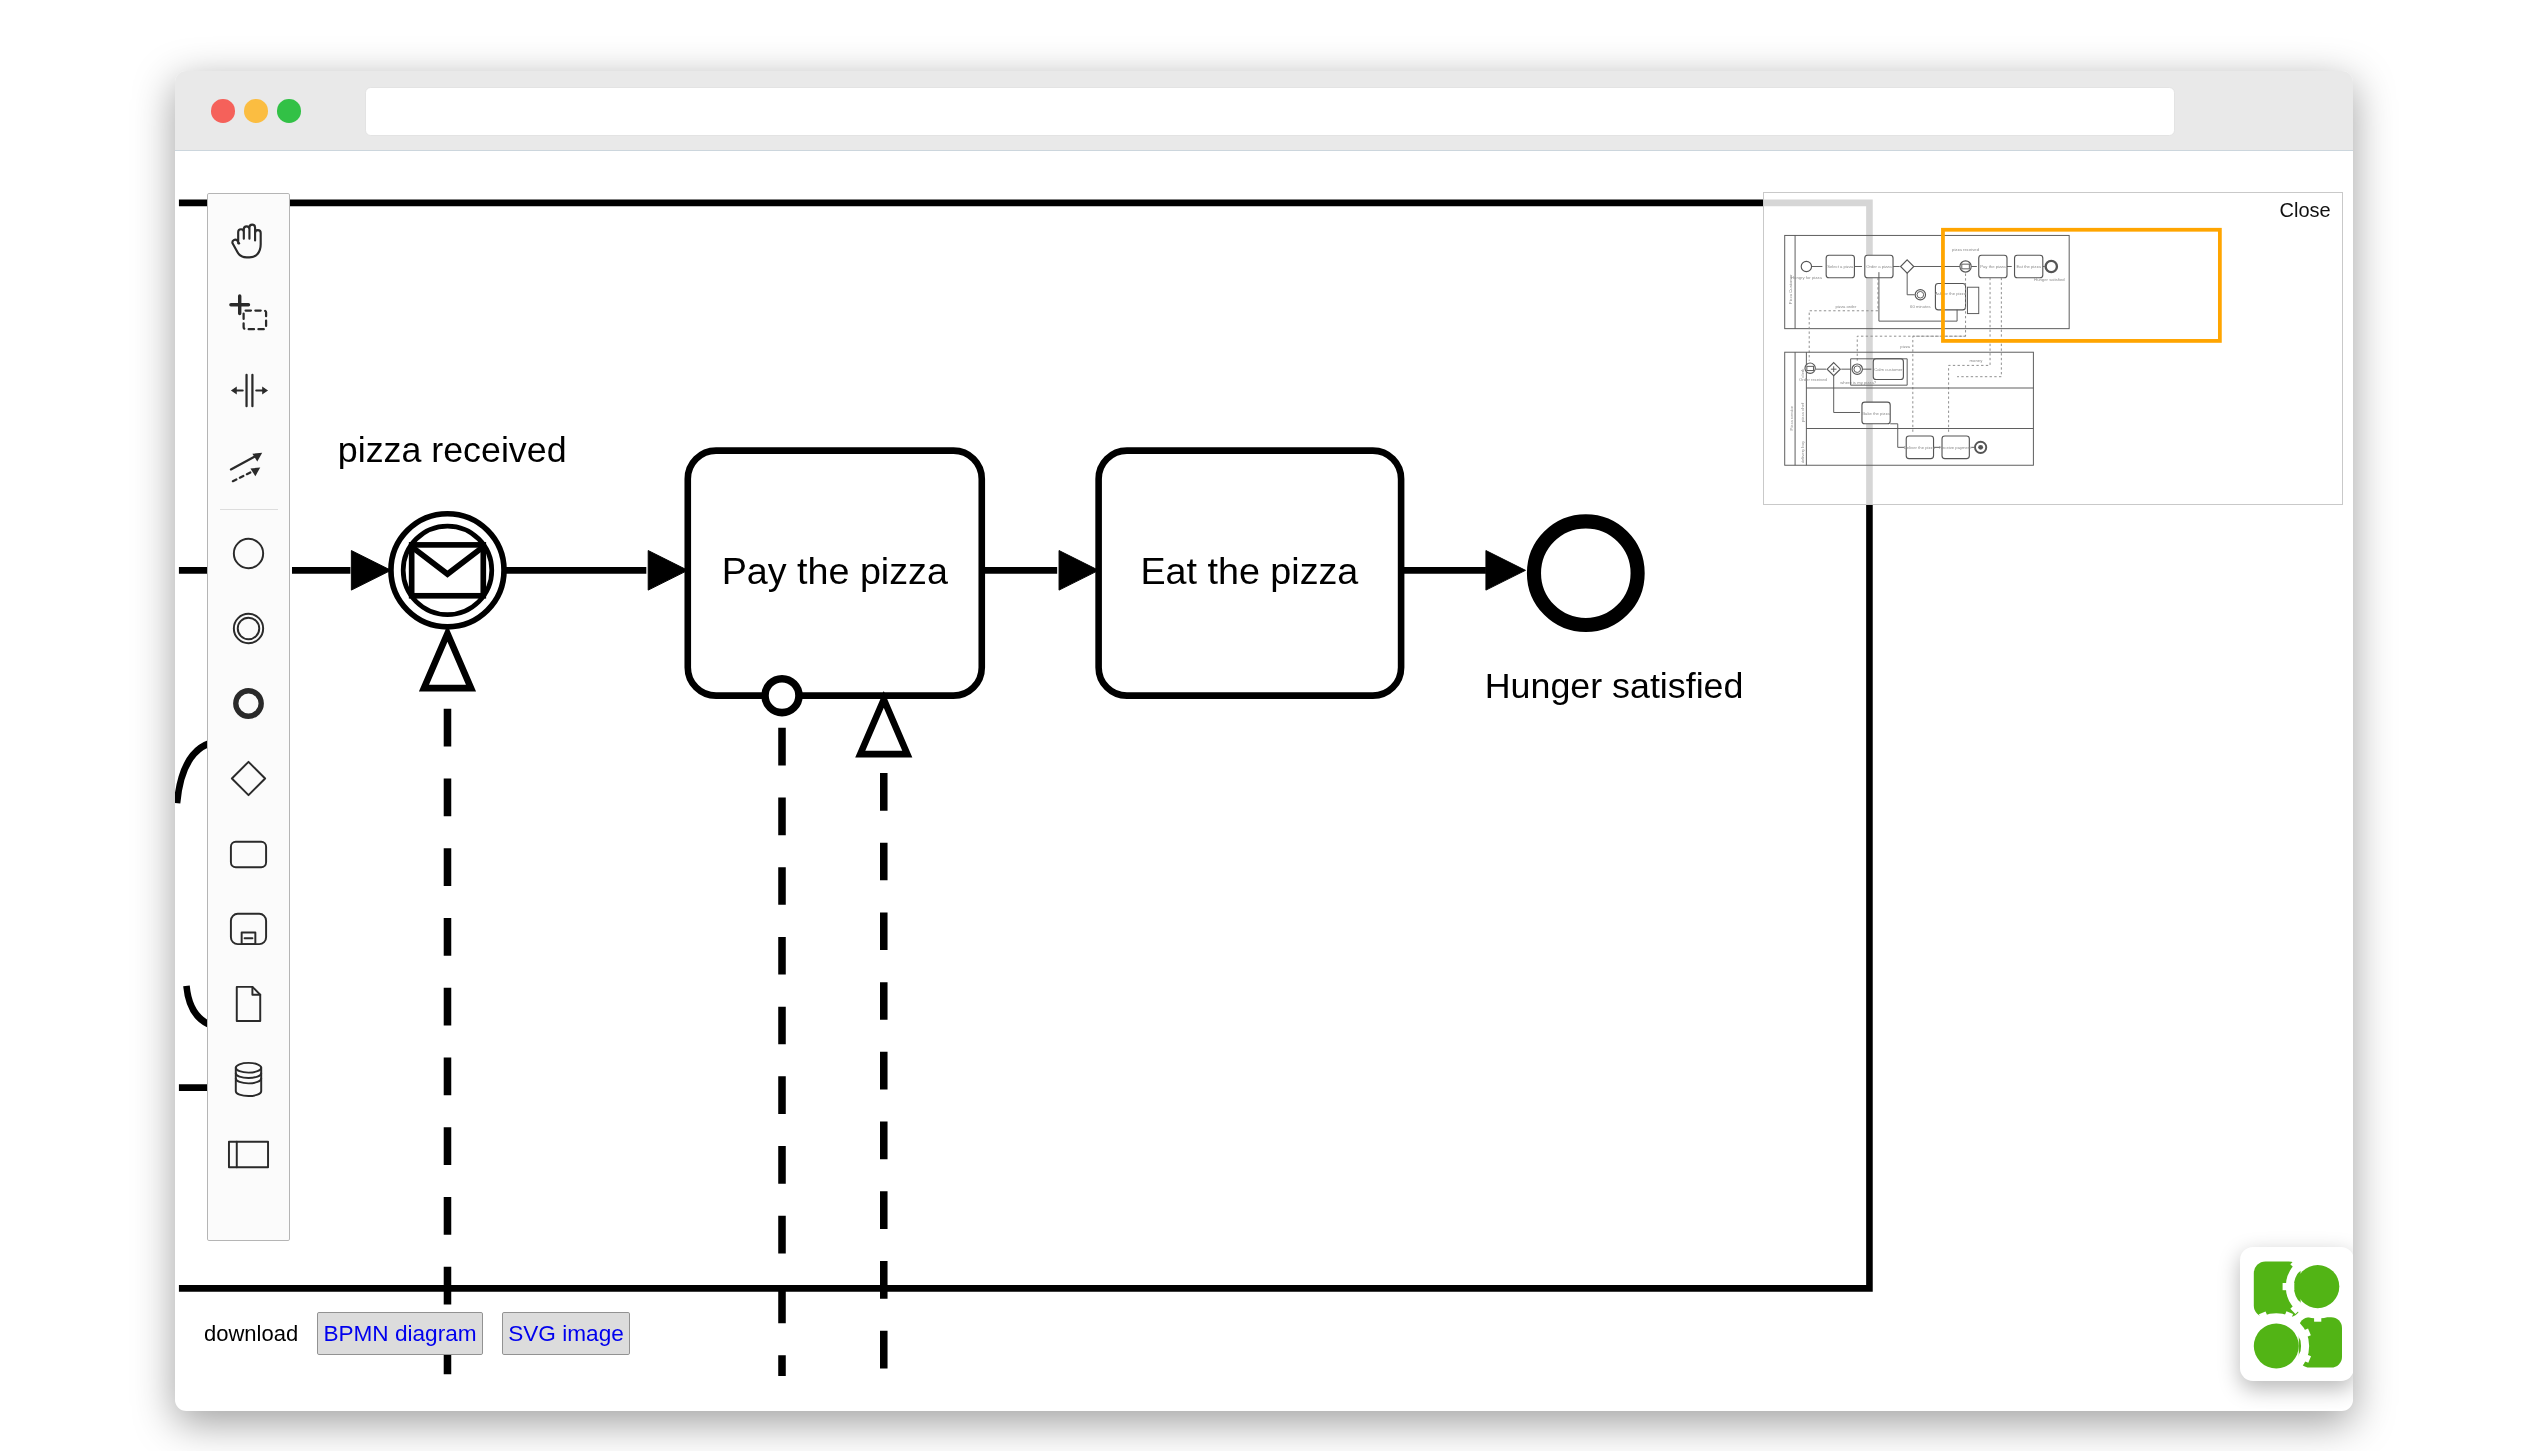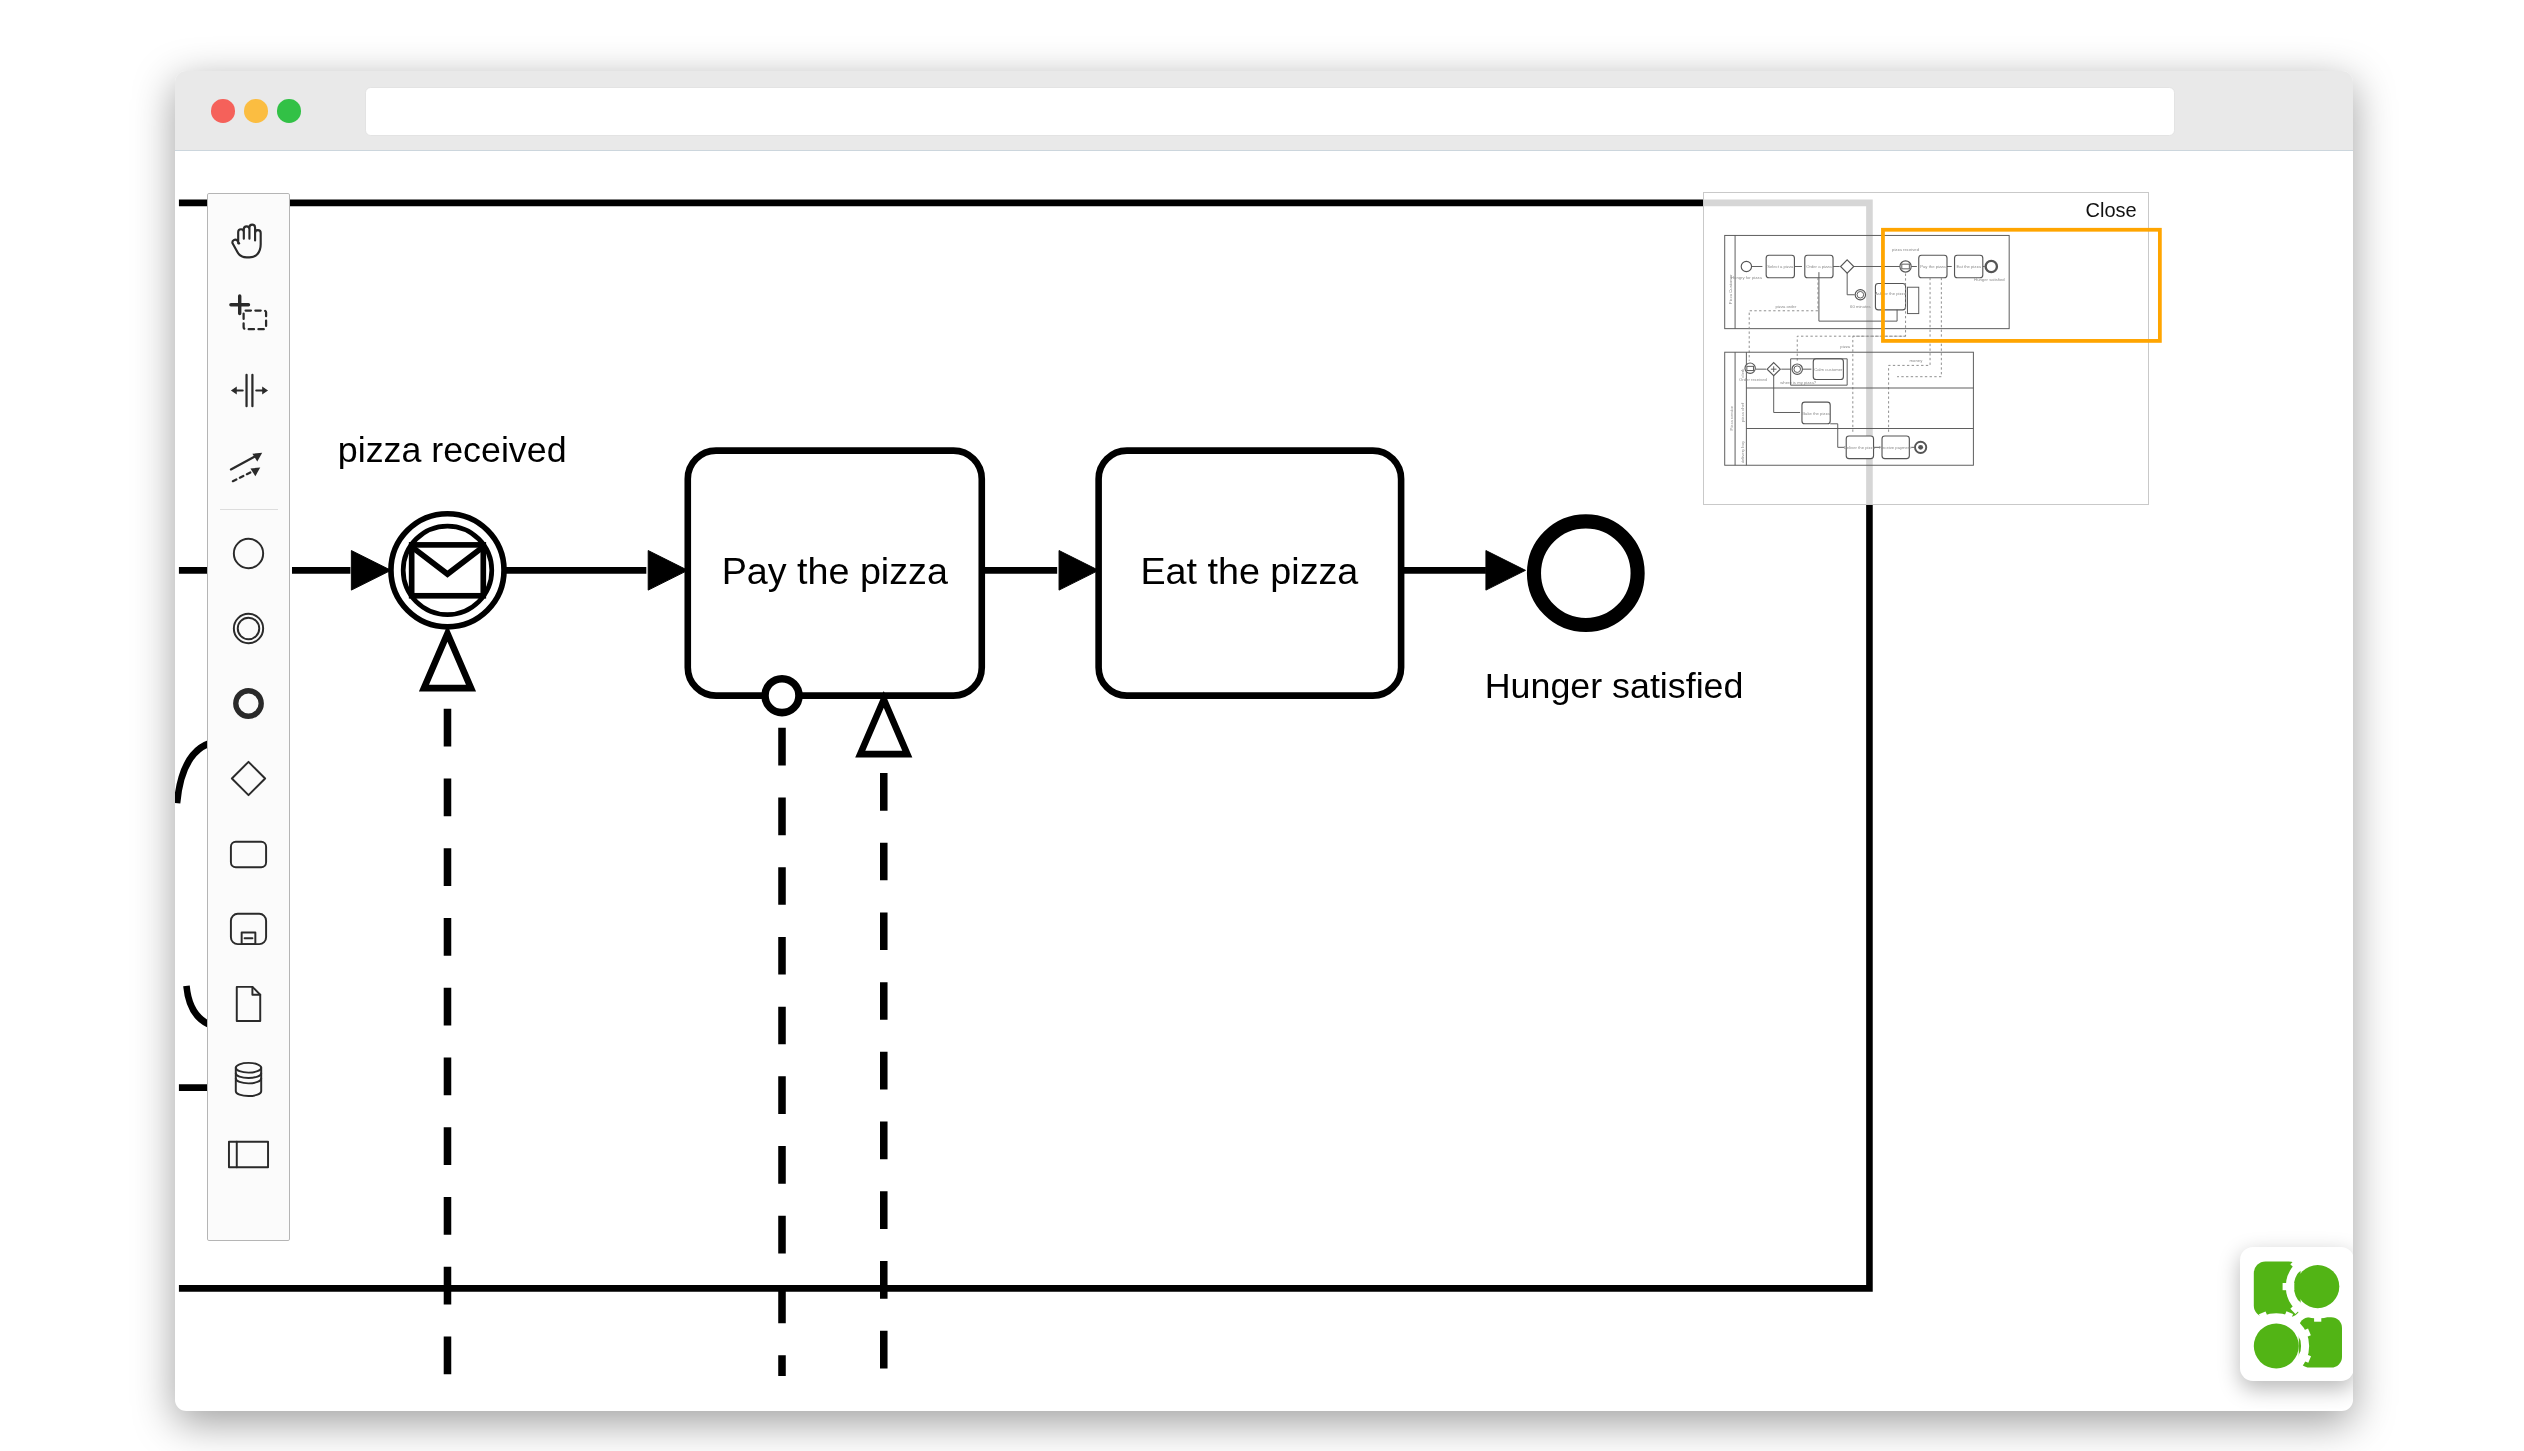--- a/index.html
+++ b/index.html
@@ -18,21 +18,21 @@
     border-radius:0 0 11.3px 11.3px;background:#fff;}
   .diagram-svg{position:absolute;left:0;top:0;}
   
   .palette{position:absolute;left:32px;top:42px;width:83px;height:1048px;background:#fbfbfb;
     border:0.9px solid #b5b5b5;border-radius:1.9px;box-sizing:border-box;display:flex;
     flex-direction:column;align-items:center;padding-top:9.4px;z-index:5;}
   .ptool{width:75px;height:75px;display:flex;align-items:center;justify-content:center;cursor:pointer;}
   .psep{width:58px;border-top:0.9px solid #ddd;margin:5.7px 0;}
   .ptool svg{stroke:#2a2a2a;fill:none;stroke-width:2.3;stroke-linecap:round;stroke-linejoin:round;}
   
-  .minimap{position:absolute;left:1528px;top:41px;width:446px;height:313px;
+  .minimap{position:absolute;left:1588px;top:41px;width:580px;height:313px;
     background:rgba(255,255,255,.84);border:1.9px solid #c9c9c9;box-sizing:border-box;z-index:6;}
   .minimap .close{position:absolute;right:11.3px;top:5.7px;font-size:20px;color:#111;cursor:pointer;}
   .minimap svg text{font-family:"Liberation Sans",sans-serif;font-size:4.5px;fill:#8a8a8a;stroke:none;}
   
   .dlbar{position:absolute;left:0;top:1161px;height:57px;width:100%;z-index:6;font-size:22.6px;}
   .dlbar .dl-label{position:absolute;left:29px;top:9.4px;color:#000;font-size:22px;}
   .dlbtn{position:absolute;top:0;height:43px;background:#dcdcdc;border:1.9px solid #929292;
     border-radius:1.9px;color:#0000ee;font-size:22.6px;font-family:"Liberation Sans",sans-serif;
     display:flex;align-items:center;justify-content:center;cursor:pointer;box-sizing:border-box;}
   #btn-bpmn{left:142px;width:166px;}
@@ -265,20 +265,25 @@
           <rect x="189" y="258" width="29" height="24" rx="3" class="mini-task"></rect>
           <text x="203" y="272" text-anchor="middle">Receive payment</text>
           <circle cx="230" cy="270" r="6" stroke-width="2" stroke="#555" fill="#fff"></circle>
           <circle cx="230" cy="270" r="2.6" fill="#555"></circle>
         </g>
 
         <rect x="190" y="39" width="294" height="118" fill="none" stroke="#ffa500" stroke-width="4"></rect>
       </svg>
     </div>
 
+    <div class="dlbar">
+      <span class="dl-label">download</span>
+      <div class="dlbtn" id="btn-bpmn">BPMN diagram</div>
+      <div class="dlbtn" id="btn-svg">SVG image</div>
+    </div>
 
     <div class="bpmn-logo-card">
       <svg width="90" height="111" viewBox="0 0 100 122">
         <g fill="#52b415">
           <rect x="2" y="2" width="52" height="62" rx="13"></rect>
           <rect x="52" y="64" width="48" height="56" rx="12"></rect>
           <circle cx="73" cy="30" r="24"></circle>
           <circle cx="27" cy="96" r="25"></circle>
         </g>
         <g stroke="#fff" fill="none">

